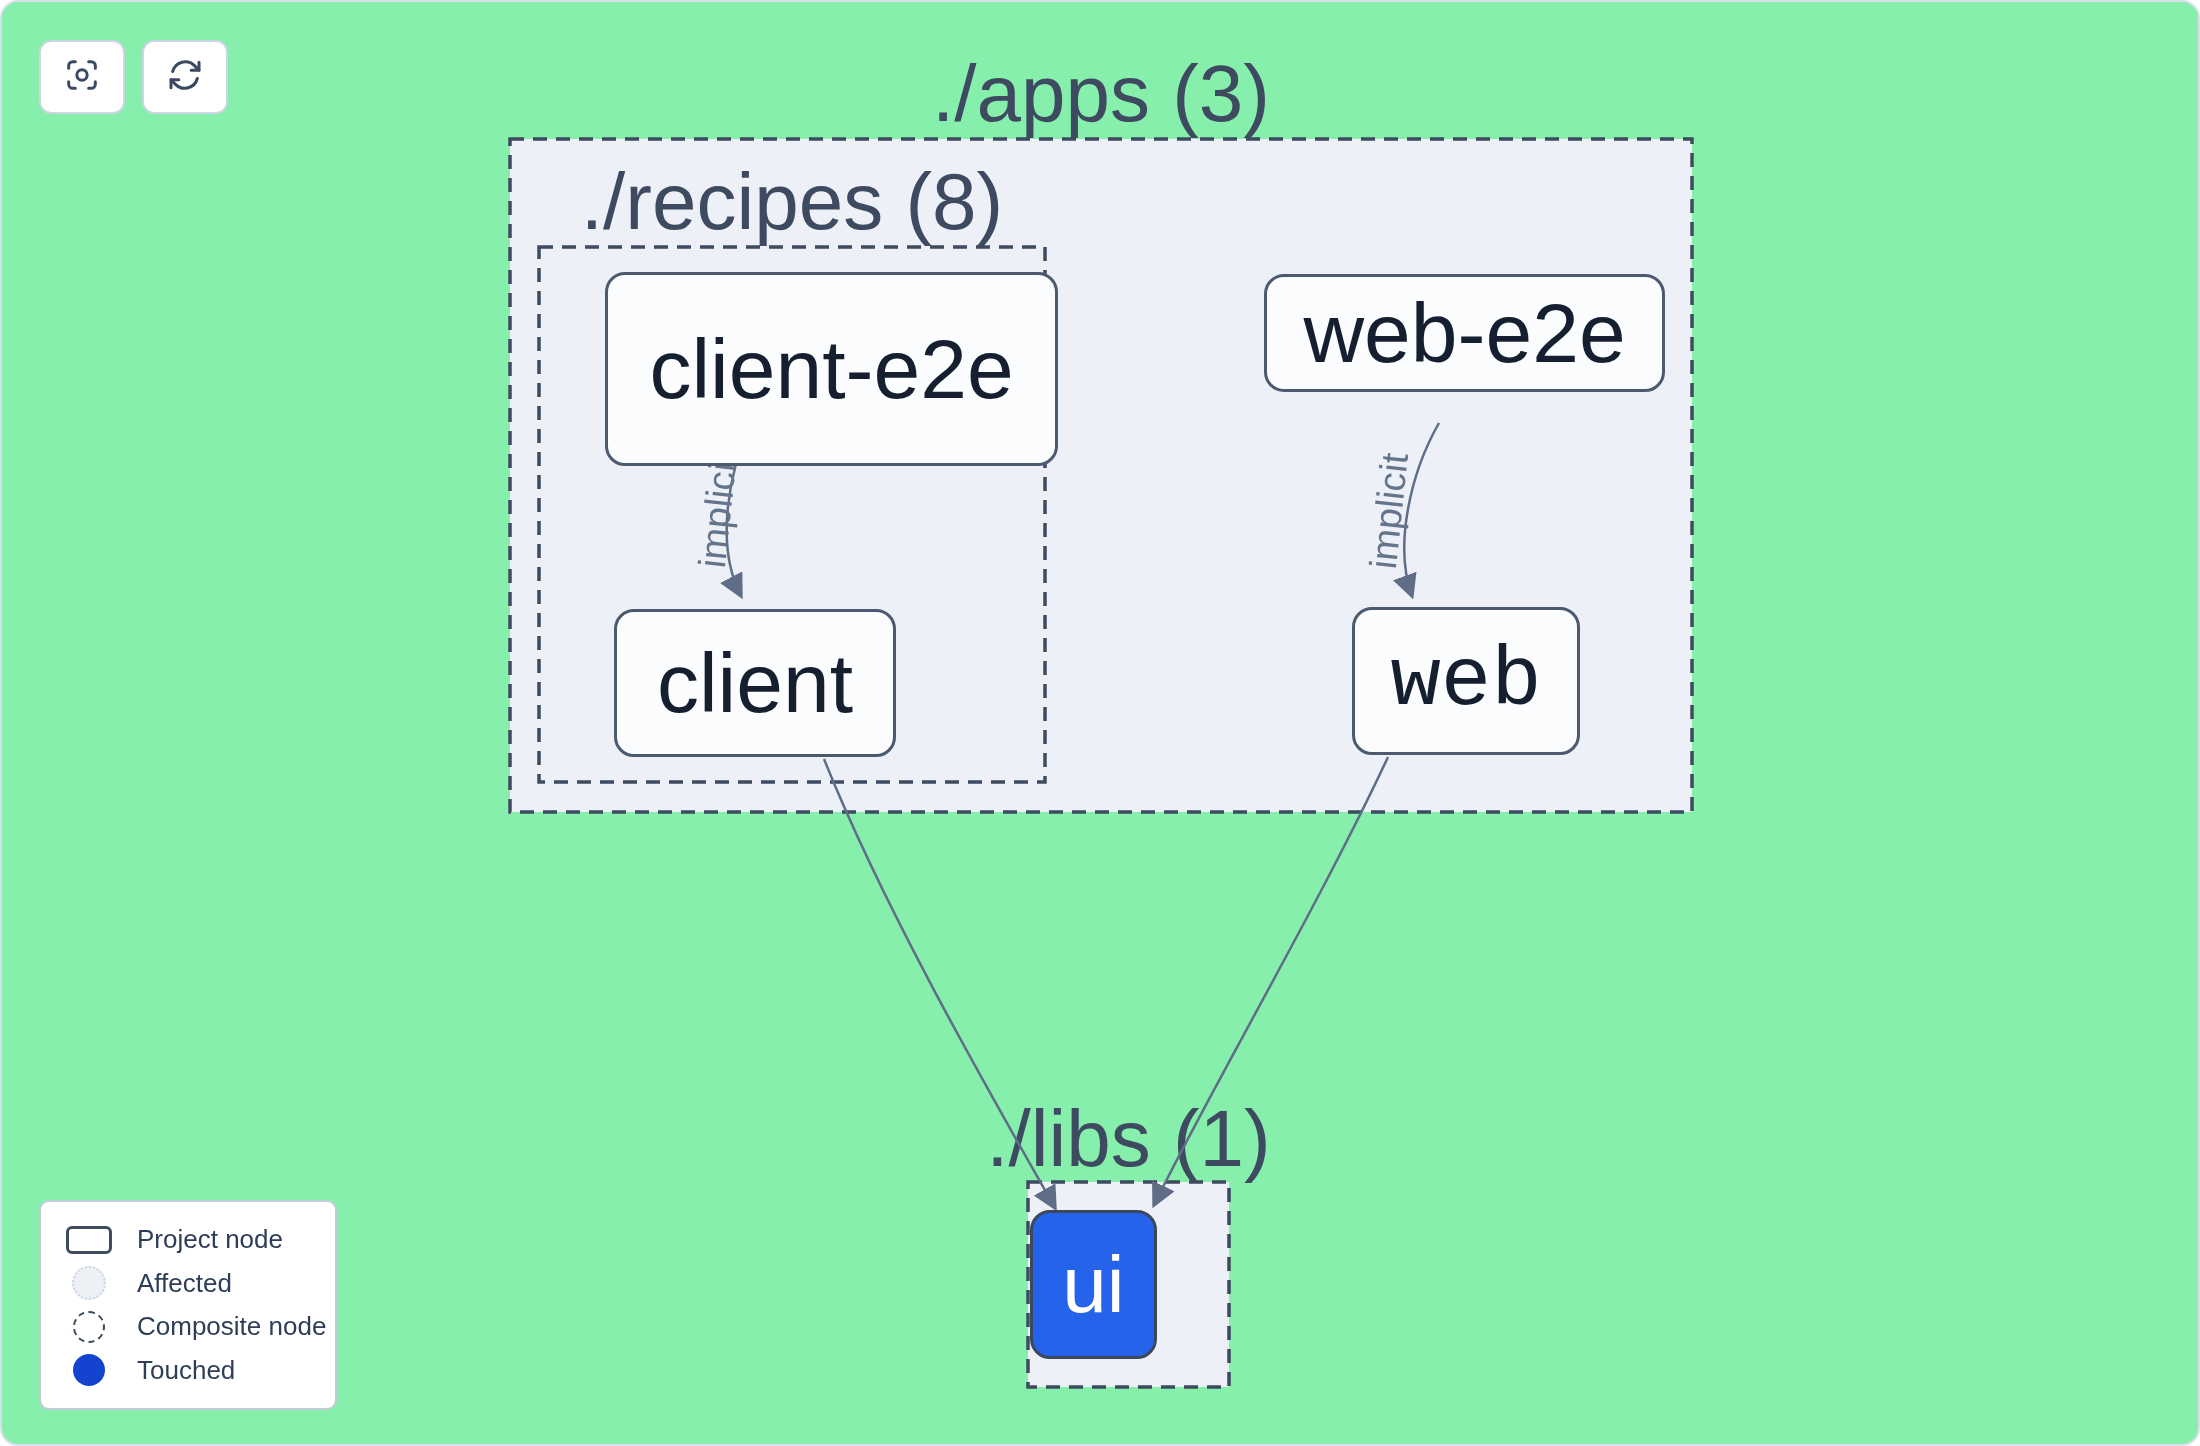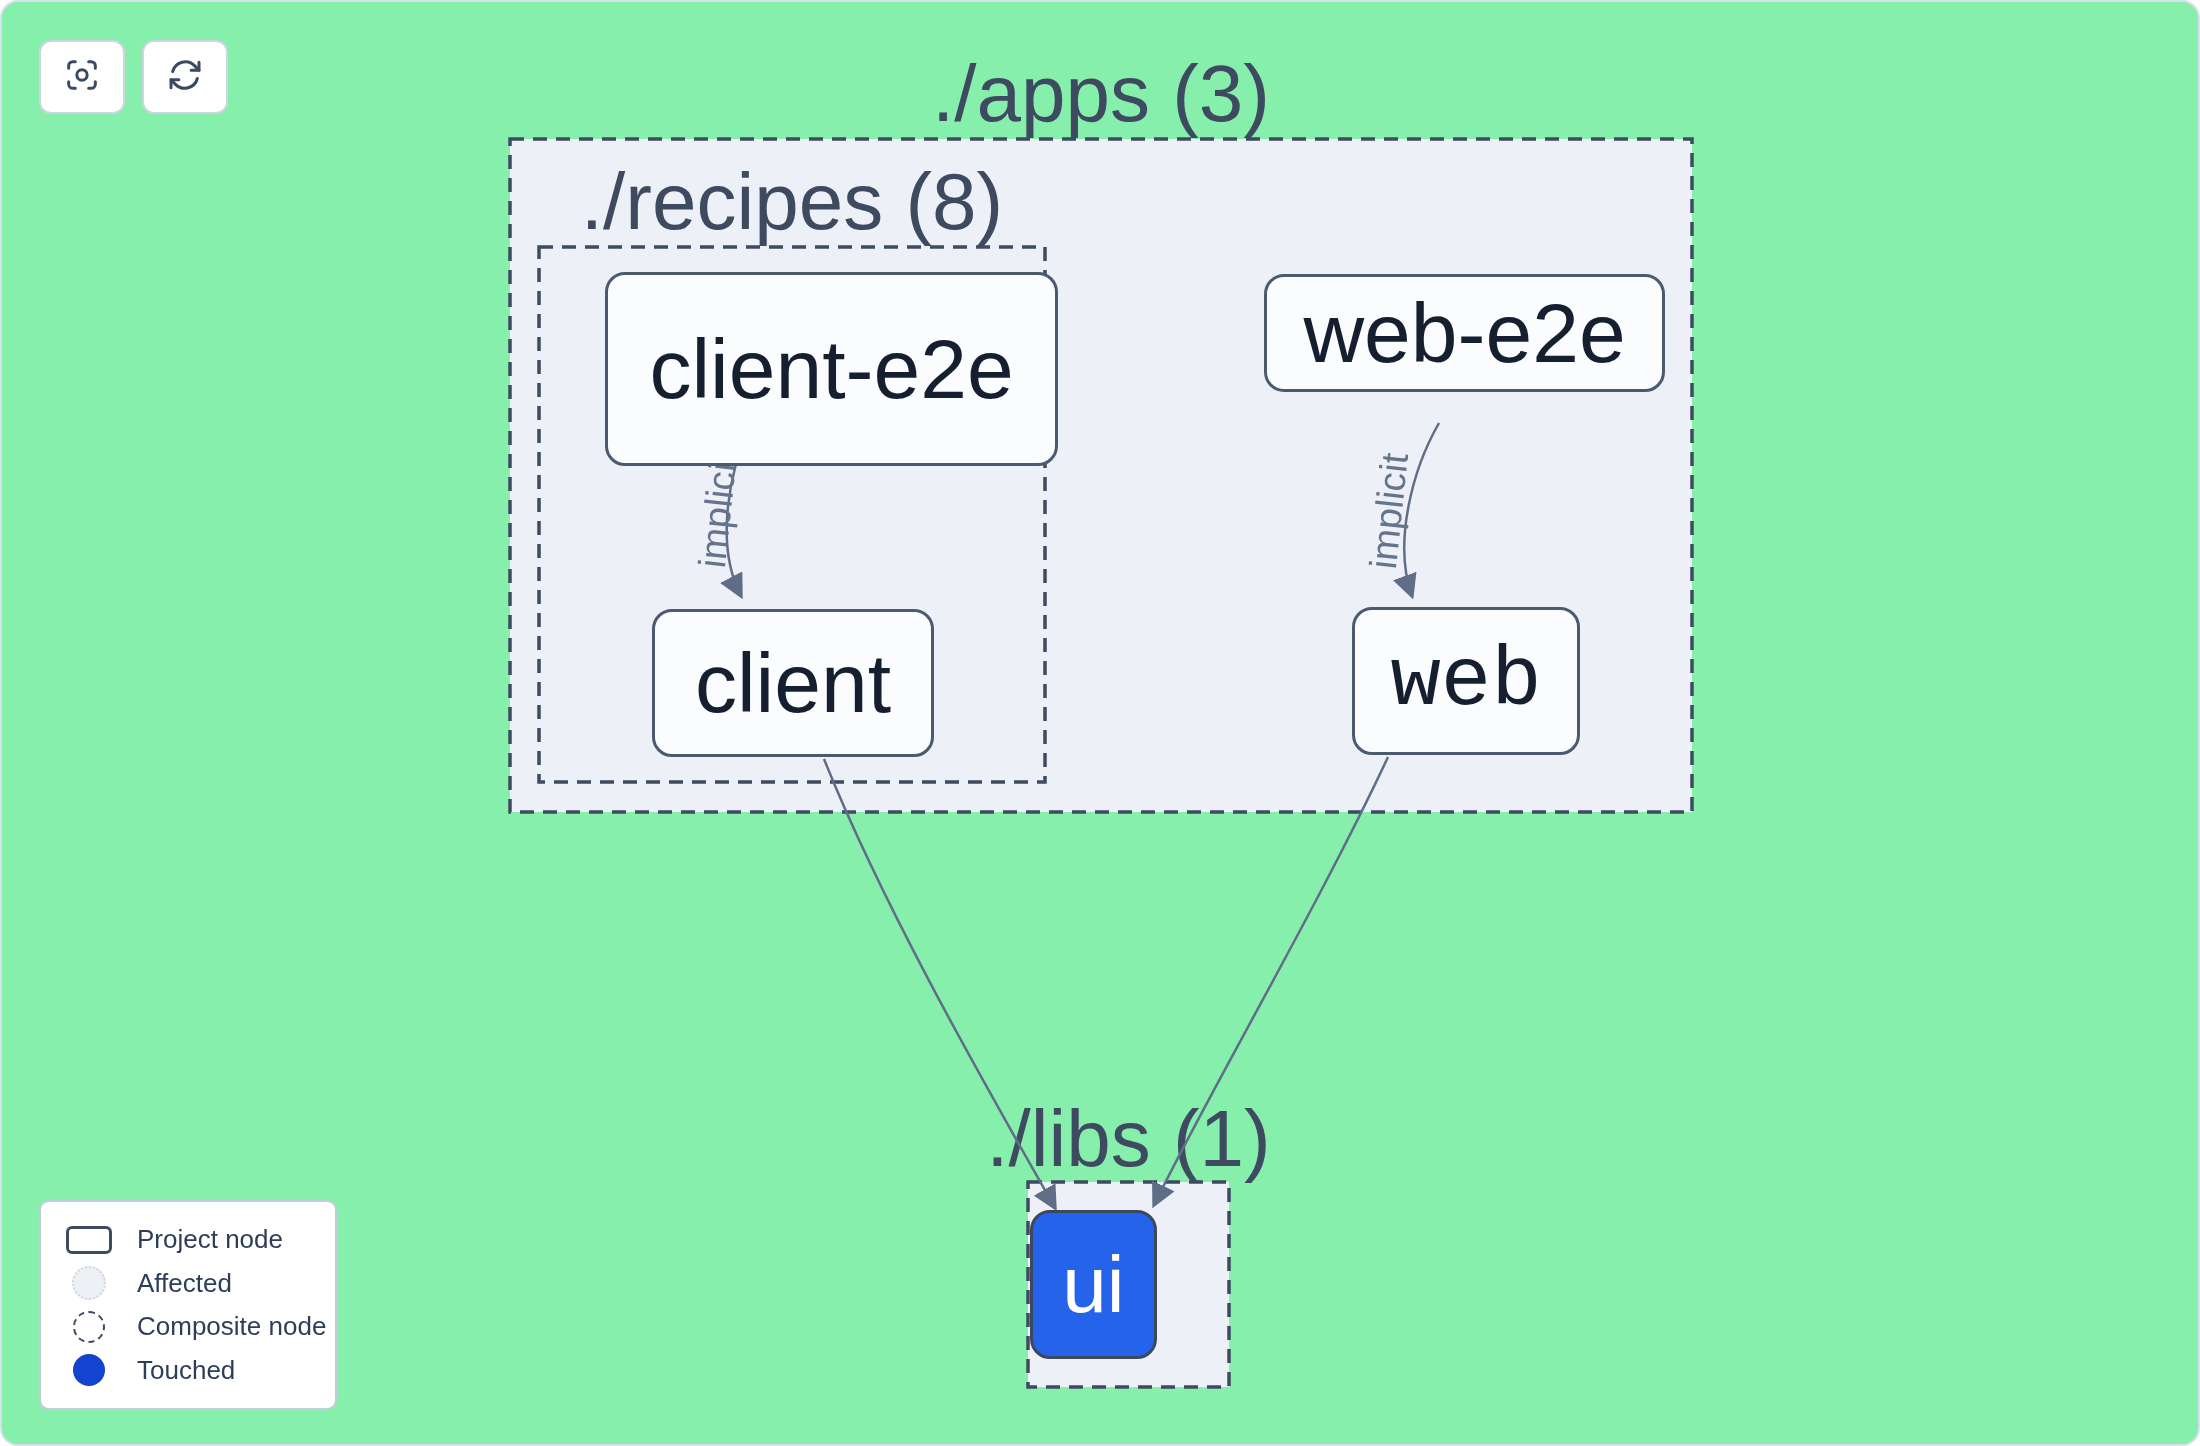--- a/index.html
+++ b/index.html
@@ -20,21 +20,21 @@
   .t-libs    { left: 1026px; top: 1097px; width: 201px; height: 80px; }
 
   
   .node {
     position: absolute; display: flex; align-items: center; justify-content: center;
     background: #fbfcfe; border: 3px solid #4c5a70; border-radius: 20px;
     font-size: 84px; color: #161f30; white-space: nowrap; cursor: pointer;
   }
   .n-client-e2e { left: 567px;  top: 270px;  width: 453px; height: 194px; margin-left: 36px; }
   .n-web-e2e    { left: 1262px; top: 272px;  width: 401px; height: 118px; }
-  .n-client     { left: 650px;  top: 607px;  width: 282px; height: 148px; }
+  .n-client     { left: 612px;  top: 607px;  width: 282px; height: 148px; }
   .n-web        { left: 1350px; top: 605px;  width: 228px; height: 148px; font-family: Liberation Mono, monospace; }
   .n-ui         { left: 1028px; top: 1208px; width: 127px; height: 149px;
                   background: #2563eb; color: #ffffff; border-color: #3c485c; font-size: 80px; }
 
   
   .toolbar { position: absolute; left: 37px; top: 38px; display: flex; gap: 17px; }
   .tb-btn {
     width: 86px; height: 74px; background: #ffffff; border: 2px solid #cbd5e3; border-radius: 12px;
     display: flex; align-items: center; justify-content: center; cursor: pointer;
   }

